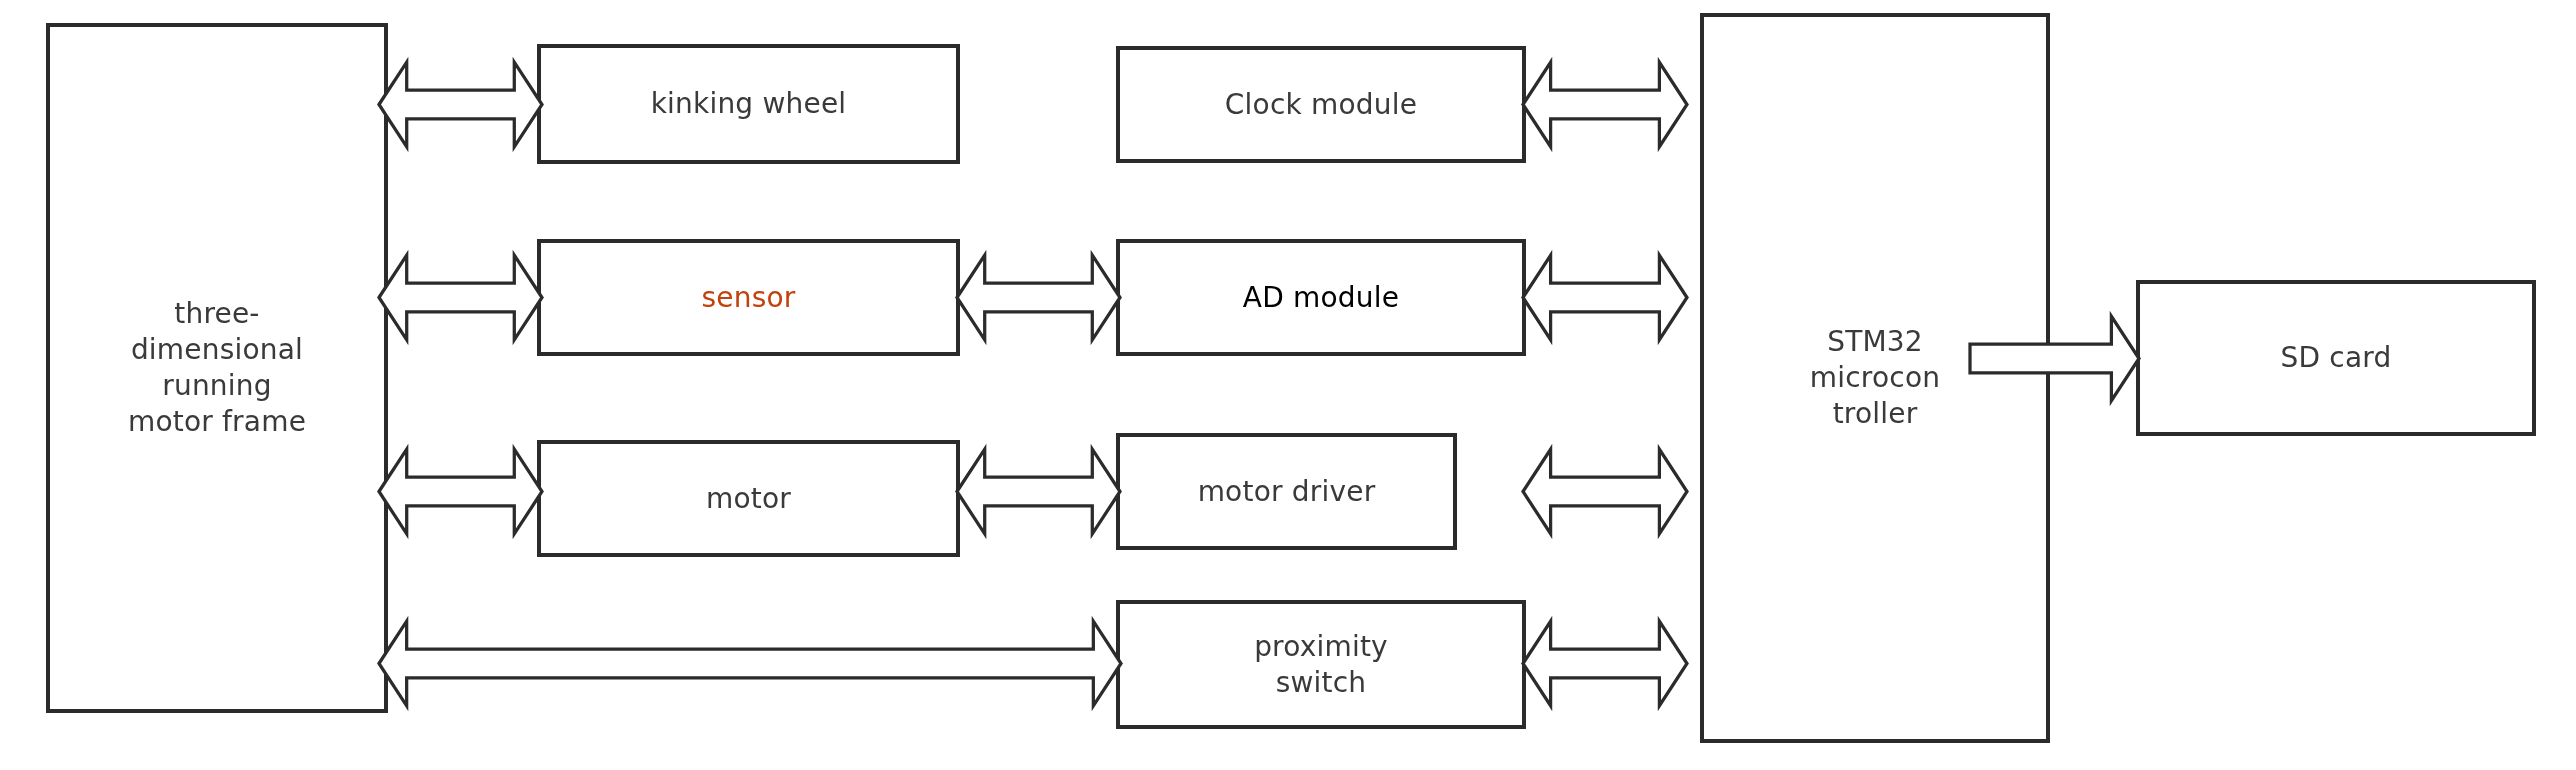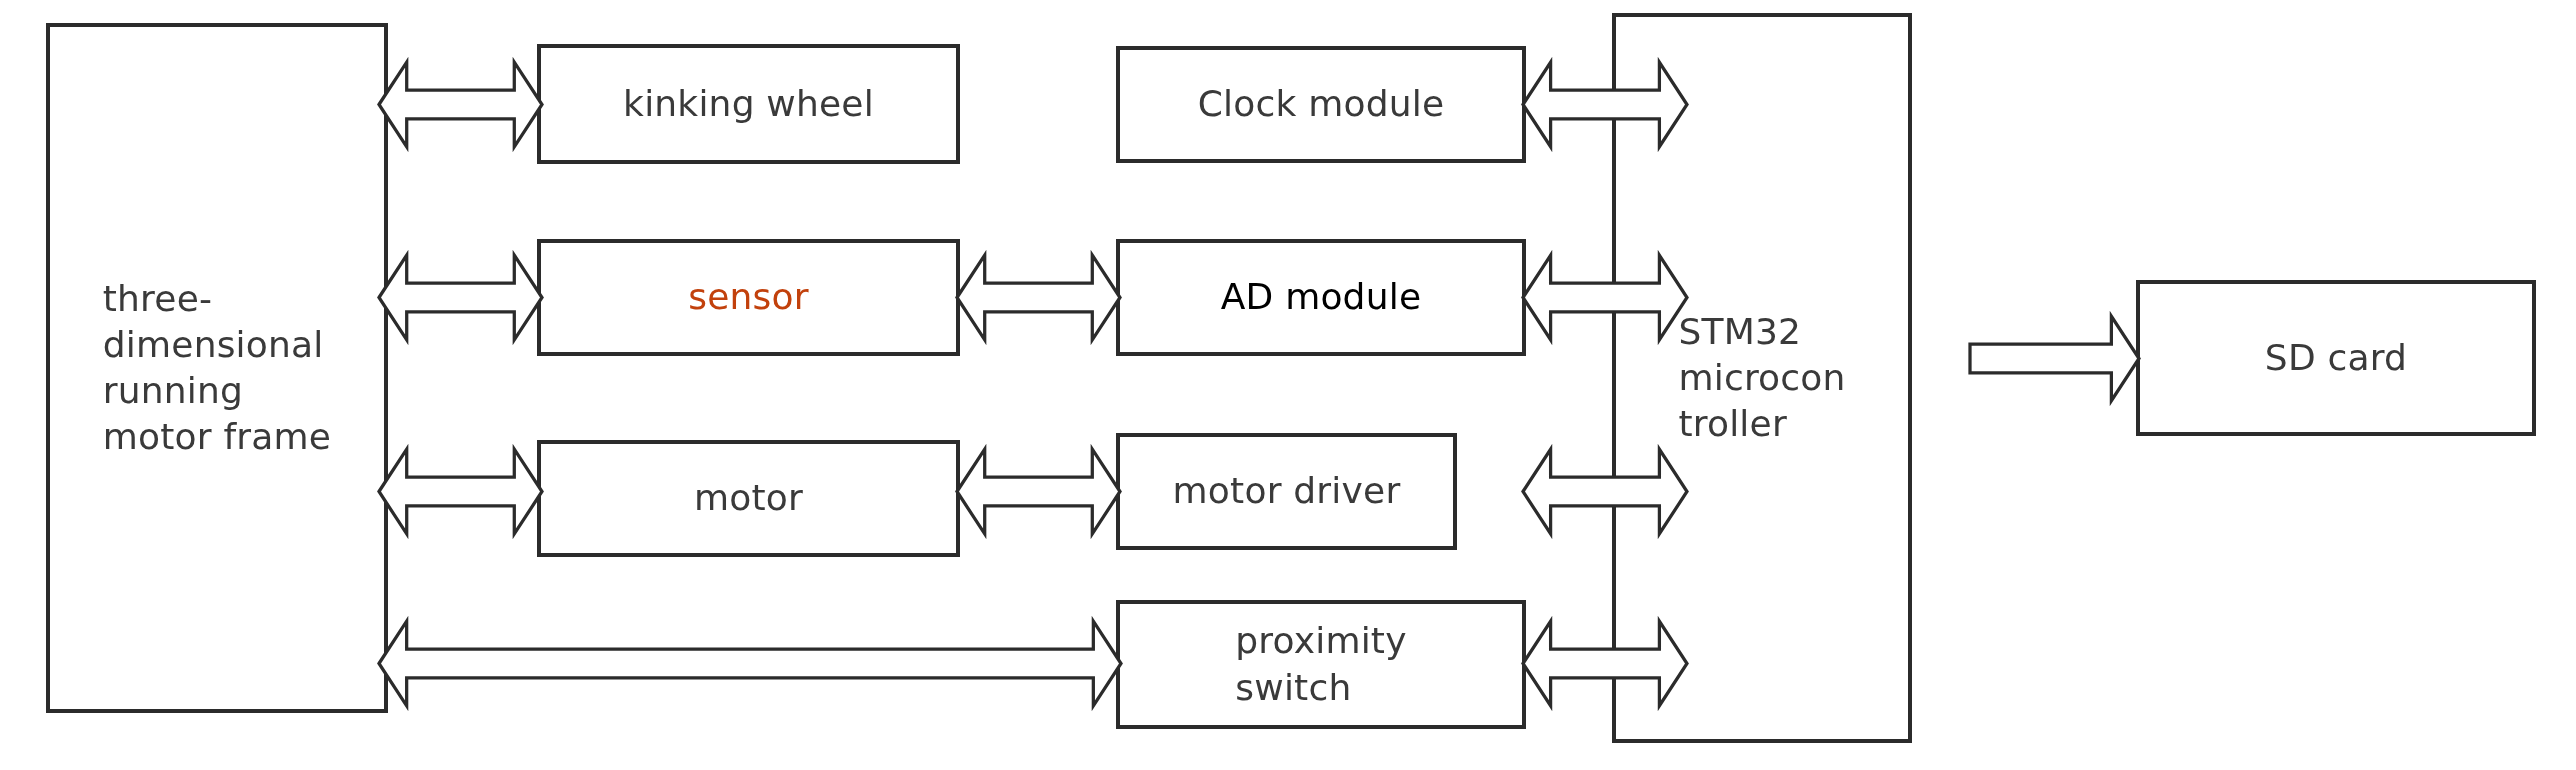--- a/index.html
+++ b/index.html
@@ -16,23 +16,23 @@
     overflow: hidden;
   }
   .node {
     position: absolute;
     box-sizing: border-box;
     border: 4.1px solid #2b2b2b;
     background: #ffffff;
     display: flex;
     align-items: center;
     justify-content: center;
-    text-align: left;
+    text-align: center;
     color: #3a3a3a;
-    font-size: 36px;
+    font-size: 28px;
     line-height: 1.28;
     letter-spacing: 0.2px;
     padding: 3.3px 8.1px;
   }
   .node .label {
     display: block;
     white-space: pre-line;
   }
   .conn {
     position: absolute;
@@ -68,21 +68,21 @@
     <div class="node" style="left: 1116px; top: 239px; width: 410px; height: 117px; border-color: rgb(43, 43, 43); color: #000000;">
       <span class="label">AD module</span>
     </div>
     <div class="node" style="left: 1116px; top: 433px; width: 341px; height: 117px; border-color: rgb(43, 43, 43); color: rgb(58, 58, 58);">
       <span class="label">motor driver</span>
     </div>
     <div class="node" style="left: 1116px; top: 600px; width: 410px; height: 129px; border-color: rgb(43, 43, 43); color: rgb(58, 58, 58);">
       <span class="label">proximity
 switch</span>
     </div>
-    <div class="node" style="left: 1612px; top: 13px; width: 300px; height: 730px; border-color: rgb(43, 43, 43); color: rgb(58, 58, 58);">
+    <div class="node" style="left: 1700px; top: 13px; width: 350px; height: 730px; border-color: rgb(43, 43, 43); color: rgb(58, 58, 58);">
       <span class="label">STM32
 microcon
 troller</span>
     </div>
     <div class="node" style="left: 2136px; top: 280px; width: 400px; height: 156px; border-color: rgb(43, 43, 43); color: rgb(58, 58, 58);">
       <span class="label">SD card</span>
     </div>
     <div class="conn" style="left: 379px; top: 62px; width: 163px; height: 85px;">
       <svg width="163" height="85" viewBox="0 0 200 104">
         <path d="M 0 52 L 34 0 L 34 34.32 L 166 34.32 L 166 0 L 200 52 L 166 104 L 166 69.68 L 34 69.68 L 34 104 Z" fill="#ffffff" stroke="#2b2b2b" stroke-width="4" stroke-linejoin="miter"></path>

